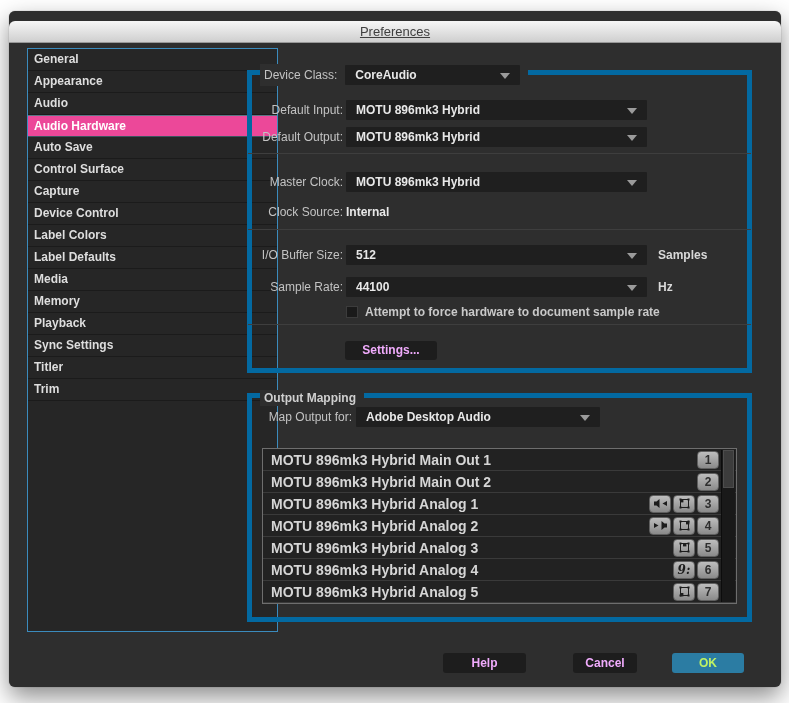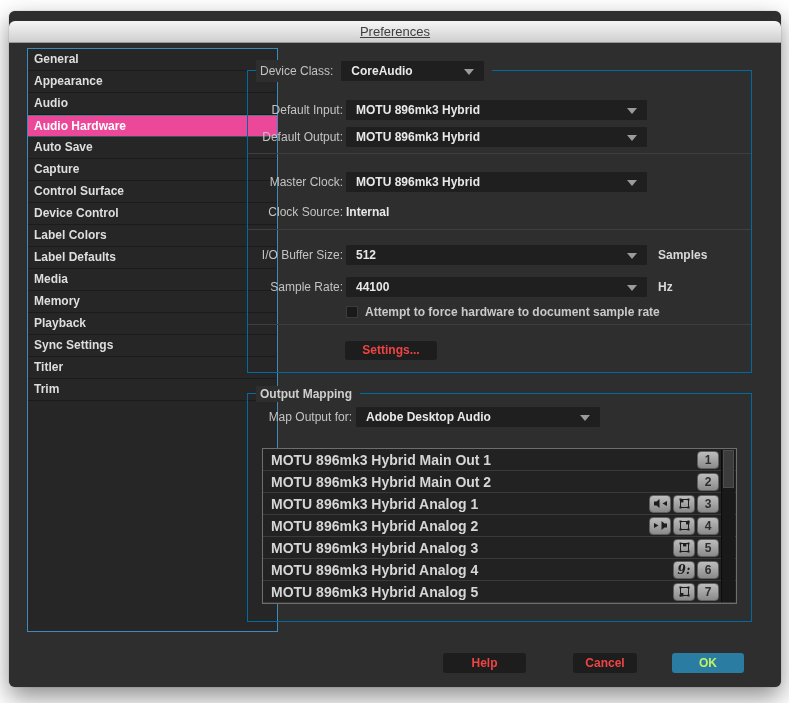--- a/index.html
+++ b/index.html
@@ -10,41 +10,41 @@
             background:linear-gradient(#f6f6f6,#cfcfcf);border-bottom:1px solid #989898;
             text-align:center;line-height:21px;font-size:13px;color:#3f3f3f;text-decoration:underline;}
   
   .sidebar{position:absolute;left:18px;top:37px;width:251px;height:584px;background:#262626;
            border:1px solid #3b8bbd;box-sizing:border-box;}
   .side-item{height:22px;line-height:21px;padding-left:6px;font-size:12px;font-weight:700;
              color:#dedede;border-bottom:1px solid #1b1b1b;box-sizing:border-box;cursor:default;}
   .side-item.selected{background:#ec4899;color:#ffffff;border-top:1px solid #5d7685;
                       border-bottom:1px solid #3d5560;}
   
-  .group{position:absolute;border:1px solid #0369a1;box-sizing:border-box;}
+  .group{position:absolute;border:5px solid #0369a1;box-sizing:border-box;}
   .group1{left:238px;top:59px;width:505px;height:303px;}
   .group2{left:238px;top:382px;width:505px;height:229px;}
   .legend{position:absolute;background:#2e2e2e;display:flex;align-items:center;}
   .legend1{left:8px;top:-11px;height:22px;padding:0 8px 0 4px;gap:8px;}
   .legend2{left:8px;top:-8px;height:16px;padding:0 8px 0 4px;font-size:12px;font-weight:700;color:#cfcfcf;line-height:16px;}
   .flabel{position:absolute;width:130px;text-align:right;font-size:12px;color:#c3c3c3;line-height:20px;}
   .fvalue{position:absolute;font-size:12px;font-weight:700;color:#e8e8e8;line-height:20px;}
   .dropdown{position:relative;background:#1f1f1f;height:20px;border-radius:1px;cursor:default;}
   .dropdown .val{position:absolute;left:10px;top:0;line-height:20px;font-size:12px;font-weight:700;color:#e8e8e8;white-space:nowrap;}
   .arrow{position:absolute;right:10px;top:8px;width:0;height:0;border-left:5px solid transparent;
          border-right:5px solid transparent;border-top:6px solid #9b9b9b;}
-  .dd-small{width:143px;}
+  .dd-small{width:131px;padding-left:44px;}
   .dd-wide{position:absolute;width:301px;left:337px;}
   .dd-map{position:absolute;width:244px;left:347px;top:396px;}
   .divider{position:absolute;left:239px;width:503px;height:1px;background:#3e3e3e;}
   .unit{position:absolute;left:649px;font-size:12px;font-weight:700;color:#d9d9d9;line-height:20px;}
   .checkbox{position:absolute;left:337px;top:295px;width:12px;height:12px;background:#1a1a1a;
             border:1px solid #3c3c3c;box-sizing:border-box;cursor:default;}
   .cblabel{position:absolute;left:356px;top:293px;font-size:12px;font-weight:600;color:#c9c9c9;line-height:16px;}
-  .btn{position:absolute;background:#1d1d1d;border-radius:3px;color:#ef4444;font-size:12px;
+  .btn{position:absolute;background:#1d1d1d;border-radius:3px;color:#f0abfc;font-size:12px;
        font-weight:700;text-align:center;cursor:default;}
   .settings-btn{left:336px;top:330px;width:92px;height:19px;line-height:19px;}
   
   .outlist{position:absolute;left:253px;top:437px;width:475px;height:156px;background:#222222;
            border:1px solid #6e6e6e;box-sizing:border-box;}
   .outrow{height:22px;display:flex;align-items:center;border-bottom:1px solid #3a3a3a;
           box-sizing:border-box;padding:0 17px 0 8px;}
   .outrow:last-child{border-bottom:none;}
   .outrow .rlabel{flex:1;font-size:14px;font-weight:700;color:#d6d6d6;white-space:nowrap;overflow:hidden;}
   .chipbtn{width:22px;height:18px;margin-left:2px;border-radius:4px;border:1px solid #5f5f5f;
@@ -67,22 +67,22 @@
     <div class="titlebar">
       <span>Preferences</span>
     </div>
 
     <div class="sidebar" id="sidebar">
         <div class="side-item">General</div>
         <div class="side-item">Appearance</div>
         <div class="side-item">Audio</div>
         <div class="side-item selected">Audio Hardware</div>
         <div class="side-item">Auto Save</div>
+        <div class="side-item">Control Surface</div>
         <div class="side-item">Capture</div>
-        <div class="side-item">Control Surface</div>
         <div class="side-item">Device Control</div>
         <div class="side-item">Label Colors</div>
         <div class="side-item">Label Defaults</div>
         <div class="side-item">Media</div>
         <div class="side-item">Memory</div>
         <div class="side-item">Playback</div>
         <div class="side-item">Sync Settings</div>
         <div class="side-item">Titler</div>
         <div class="side-item">Trim</div>
       </div>

